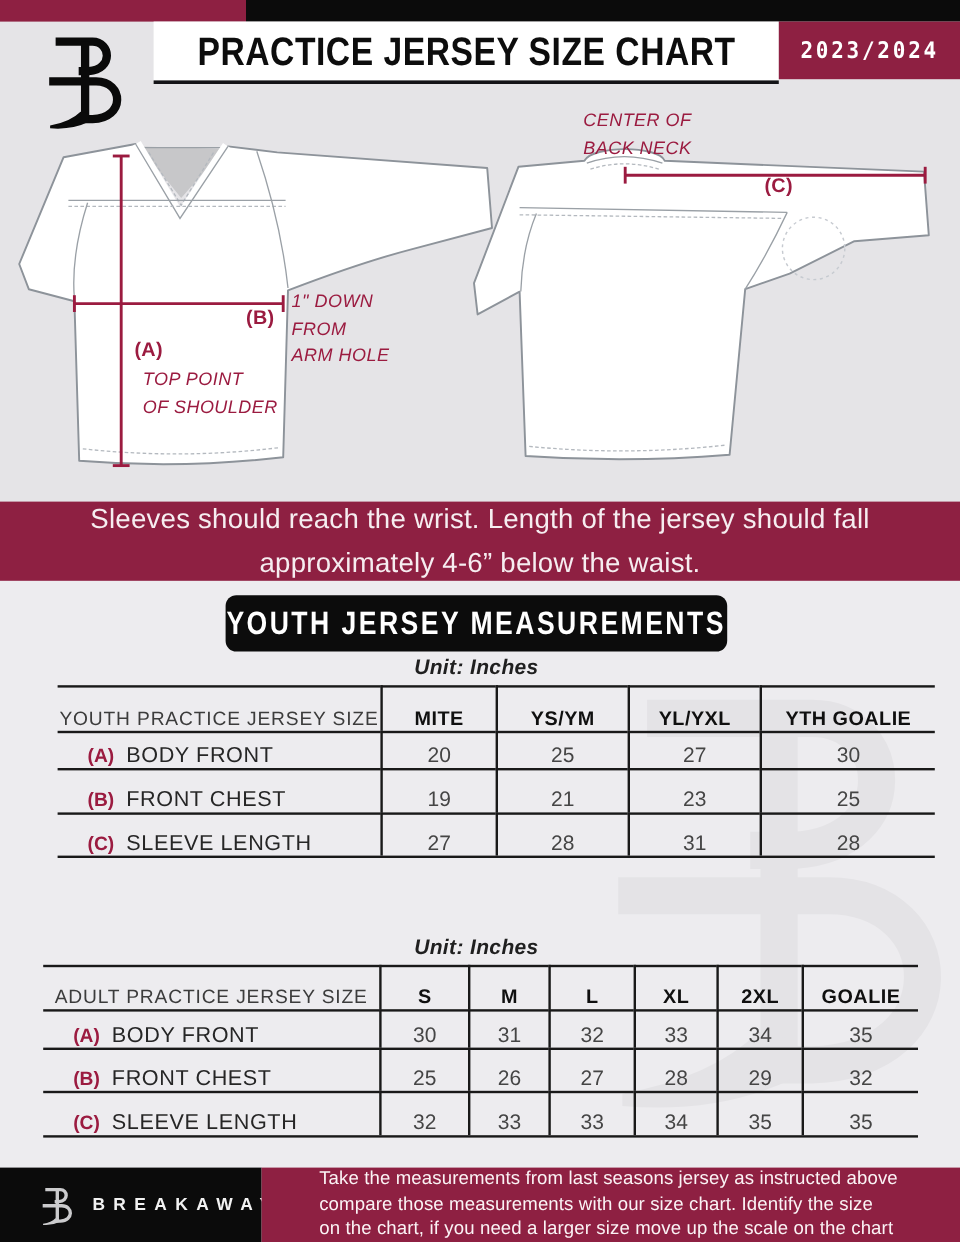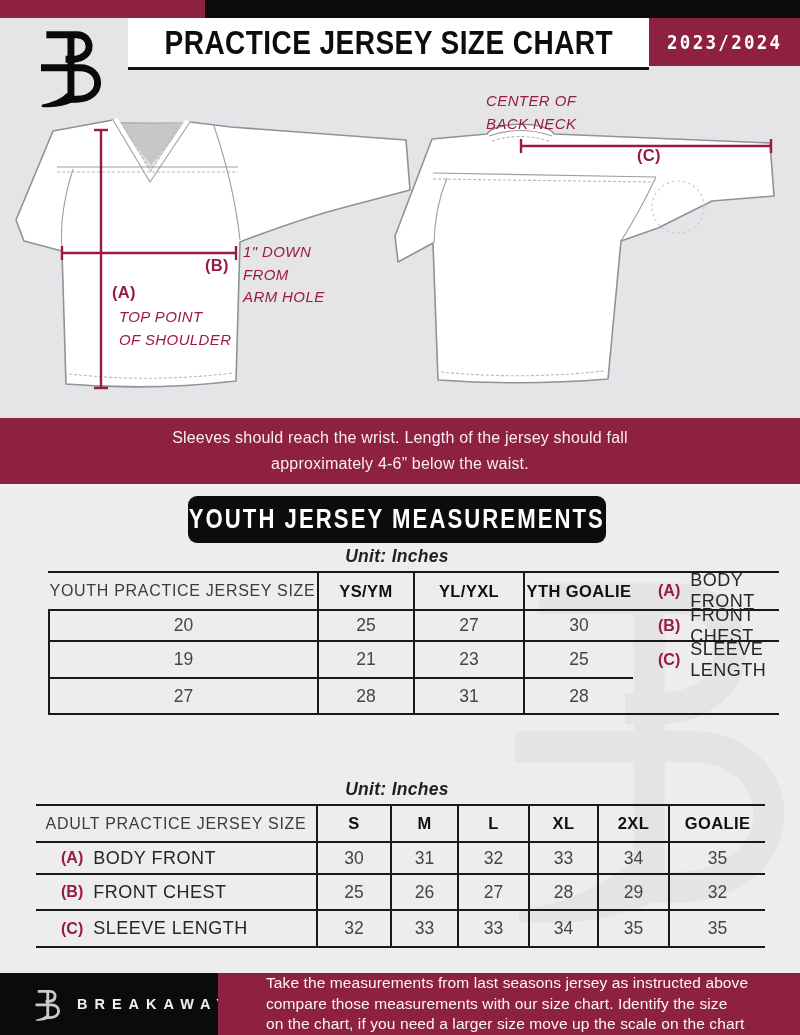--- a/index.html
+++ b/index.html
@@ -44,41 +44,41 @@
   .mline{fill:none;stroke:#9B1B40;stroke-width:2.4;}
   .mlabel{position:absolute;color:#9B1B40;}
   .mkey{font-size:16.5px;font-weight:800;letter-spacing:.3px;}
   .mtext{font-size:15px;font-style:italic;font-weight:500;line-height:1.5;letter-spacing:.4px;white-space:pre-line;}
 
   
   .notice{
     position:absolute;left:0;top:418px;width:800px;height:66px;background:#8E2042;
     display:flex;align-items:center;justify-content:center;
   }
-  .notice-text{color:#f6edf0;font-size:16px;line-height:1.6;text-align:center;white-space:pre-line;letter-spacing:.2px;}
+  .notice-text{color:#f6edf0;font-size:23px;line-height:1.6;text-align:center;white-space:pre-line;letter-spacing:.2px;}
 
   
   .pill{
     position:absolute;left:188px;width:418px;height:47px;background:#0c0c0c;border-radius:9px;
     display:flex;align-items:center;justify-content:center;
   }
   .pill-text{
     color:#ffffff;font-size:27px;font-weight:700;letter-spacing:2.5px;white-space:nowrap;
     display:inline-block;transform:scaleX(.82);
   }
   .unit{
     position:absolute;left:188px;width:418px;text-align:center;
     font-size:17.5px;font-style:italic;font-weight:600;color:#1f1f1f;letter-spacing:.3px;
   }
 
   
   .size-table{position:absolute;display:grid;border-bottom:2.4px solid #191919;}
   .youth-table{left:48px;top:571px;width:731px;grid-template-columns:269px 96px 110px 110px 146px;grid-template-rows:38px 31px 37px 36px;}
   .adult-table{left:36px;top:804px;width:729px;grid-template-columns:280px 74px 67px 71px 69px 71px 97px;grid-template-rows:37px 32px 36px 37px;}
-  .t-cell{display:flex;align-items:center;justify-content:center;border-top:2.4px solid #191919;box-sizing:border-box;}
+  .t-cell{display:flex;align-items:flex-end;justify-content:center;border-top:2.4px solid #191919;box-sizing:border-box;}
   .vline{border-left:2px solid #191919;}
   .t-label{justify-content:flex-start;padding-left:25px;gap:10px;}
   .h-label{font-size:16px;color:#3c3c3c;letter-spacing:.7px;}
   .h-size{font-size:16.5px;font-weight:700;color:#101010;letter-spacing:.4px;}
   .rkey{color:#9B1B40;font-weight:800;font-size:16px;}
   .rlabel{font-size:18px;color:#262626;letter-spacing:.5px;}
   .val{font-size:17.5px;color:#454545;}
 
   
   .f-black{
@@ -195,20 +195,23 @@
   <div class="pill" style="top:496px;">
     <span class="pill-text">YOUTH JERSEY MEASUREMENTS</span>
   </div>
   <div class="unit" style="top:546px;">Unit: Inches</div>
 
   <div class="size-table youth-table">
     <div class="t-cell">
         <span class="h-label">YOUTH PRACTICE JERSEY SIZE</span>
       </div>
     <div class="t-cell vline">
+        <span class="h-size">MITE</span>
+      </div>
+    <div class="t-cell vline">
         <span class="h-size">YS/YM</span>
       </div>
     <div class="t-cell vline">
         <span class="h-size">YL/YXL</span>
       </div>
     <div class="t-cell vline">
         <span class="h-size">YTH GOALIE</span>
       </div>
 
     <div class="t-cell t-label">

